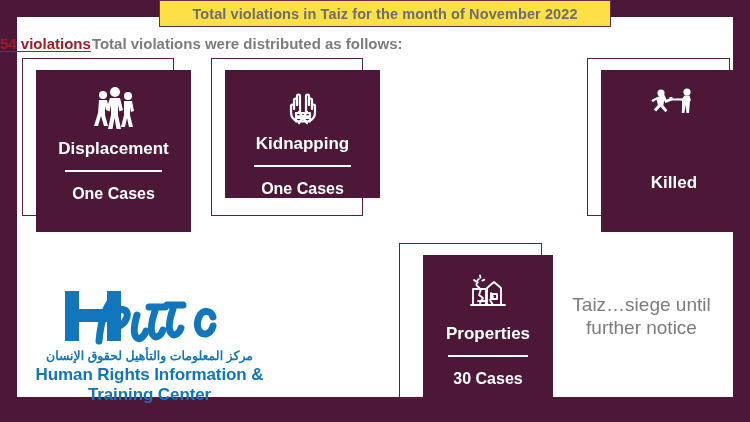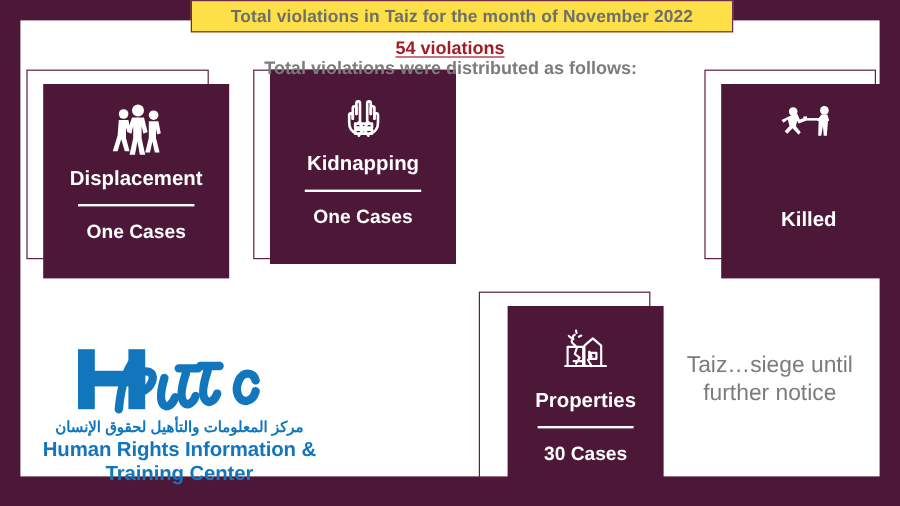--- a/index.html
+++ b/index.html
@@ -27,21 +27,20 @@
   .title-text{
     font-size:14.5px;font-weight:bold;color:#6e6e6e;white-space:nowrap;
     letter-spacing:.1px;
   }
 
   
   .subtitle{
     position:absolute;left:0;top:32px;width:750px;height:22px;
     display:flex;align-items:center;justify-content:flex-start;
     z-index:7;
-    flex-direction:column;
   }
   .sub-red{
     font-size:15px;font-weight:bold;color:#a21b26;
     text-decoration:underline;text-underline-offset:2px;
   }
   .sub-gray{
     font-size:15px;font-weight:bold;color:#7c7c7c;
     margin-left:1px;
   }
 
@@ -129,21 +128,21 @@
         </svg>
       </div>
       <div class="label">Displacement</div>
       <div class="rule"></div>
       <div class="value">One Cases</div>
     </div>
   </div>
 
   <div class="card-wrap" style="left:211px;top:58px;width:170px;height:175px;">
     <div class="frame" style="width:152px;height:158px;"></div>
-    <div class="card" style="left:14px;top:0;width:155px;height:162px;">
+    <div class="card" style="left:14px;top:12px;width:155px;height:128px;">
       <div class="icon">
         <svg width="46" height="44" viewBox="0 0 46 44" fill="none" stroke="#fff" stroke-width="2.2" stroke-linecap="round" stroke-linejoin="round">
           <path d="M20 28V12c0-2-3-2-3 0v9"></path>
           <path d="M17 21v-5c0-2-3-2-3 0v9"></path>
           <path d="M14 25v-3c0-2-3-2-3 0v6c0 5 3 8 6 9"></path>
           <path d="M26 28V12c0-2 3-2 3 0v9"></path>
           <path d="M29 21v-5c0-2 3-2 3 0v9"></path>
           <path d="M32 25v-3c0-2 3-2 3 0v6c0 5-3 8-6 9"></path>
           <rect x="16" y="29" width="14" height="3.4"></rect>
           <rect x="16" y="34" width="14" height="3.4"></rect>

